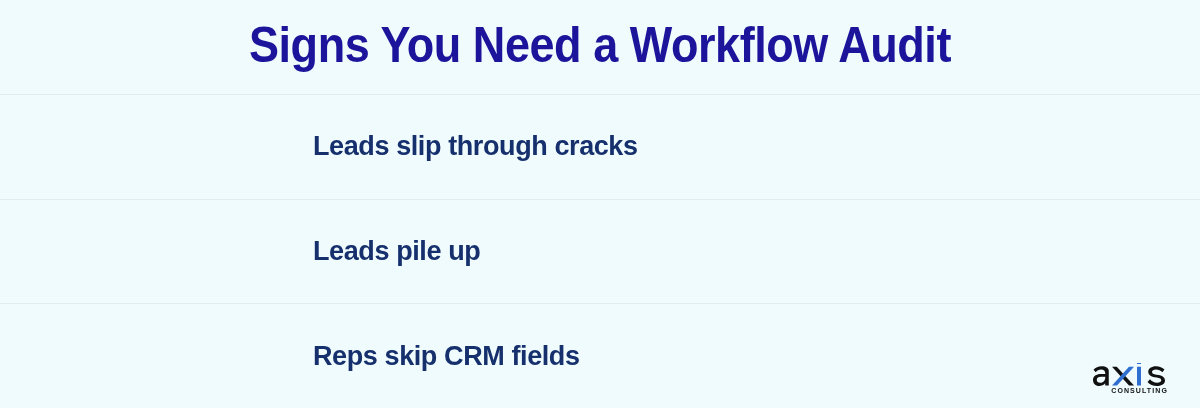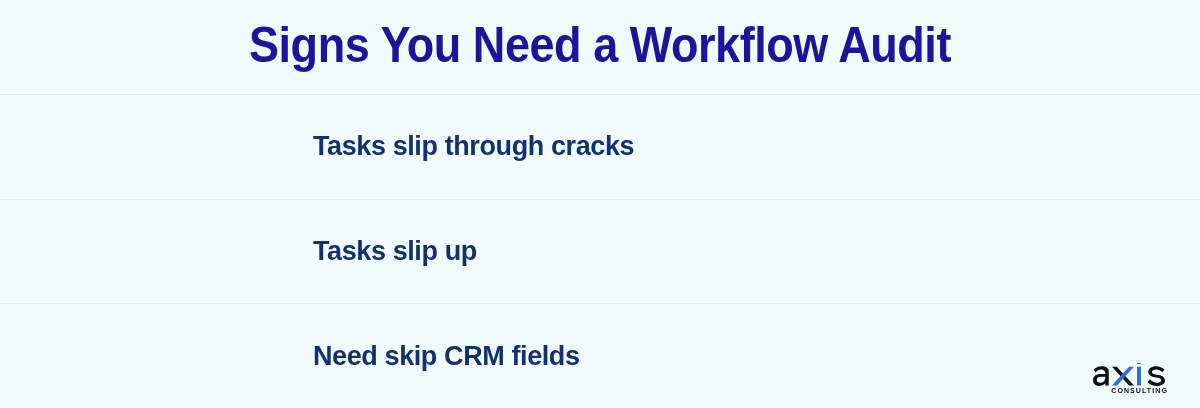--- a/index.html
+++ b/index.html
@@ -104,29 +104,29 @@
 
 <div class="card">
 
   <div class="title-band">
     <div class="title">Signs You Need a Workflow Audit</div>
   </div>
 
   <div class="list">
 
     <div class="row">
-      <div class="row-text">Tasks slip through cracks</div>
+      <div class="row-text">Leads slip through cracks</div>
     </div>
 
     <div class="row">
-      <div class="row-text">Tasks slip up</div>
+      <div class="row-text">Leads pile up</div>
     </div>
 
     <div class="row">
-      <div class="row-text">Need skip CRM fields</div>
+      <div class="row-text">Reps skip CRM fields</div>
     </div>
 
 
 
   </div>
 
   <div class="logo">
     <svg class="logo-mark" width="72" height="23" viewBox="0 0 144 46">
 
       <path d="M31.5 15.5 L31.5 45 L24.5 45 L24.5 40.5 C21.5 44 17 46 12 46 C5 46 0 41 0 34 C0 26.5 6 22 16 22 L24.5 22 L24.5 20.5 C24.5 16 21.5 13 16 13 C11.5 13 8 15 5.5 18.5 L1 13.5 C5 9 10.5 6.5 17 6.5 C26 6.5 31.5 10.5 31.5 15.5 Z M24.5 29.5 L24.5 27.5 L16.5 27.5 C10.5 27.5 7.5 29.5 7.5 33.5 C7.5 37 10 39.5 14.5 39.5 C19.5 39.5 24.5 35.5 24.5 29.5 Z" fill="#111111"></path>

